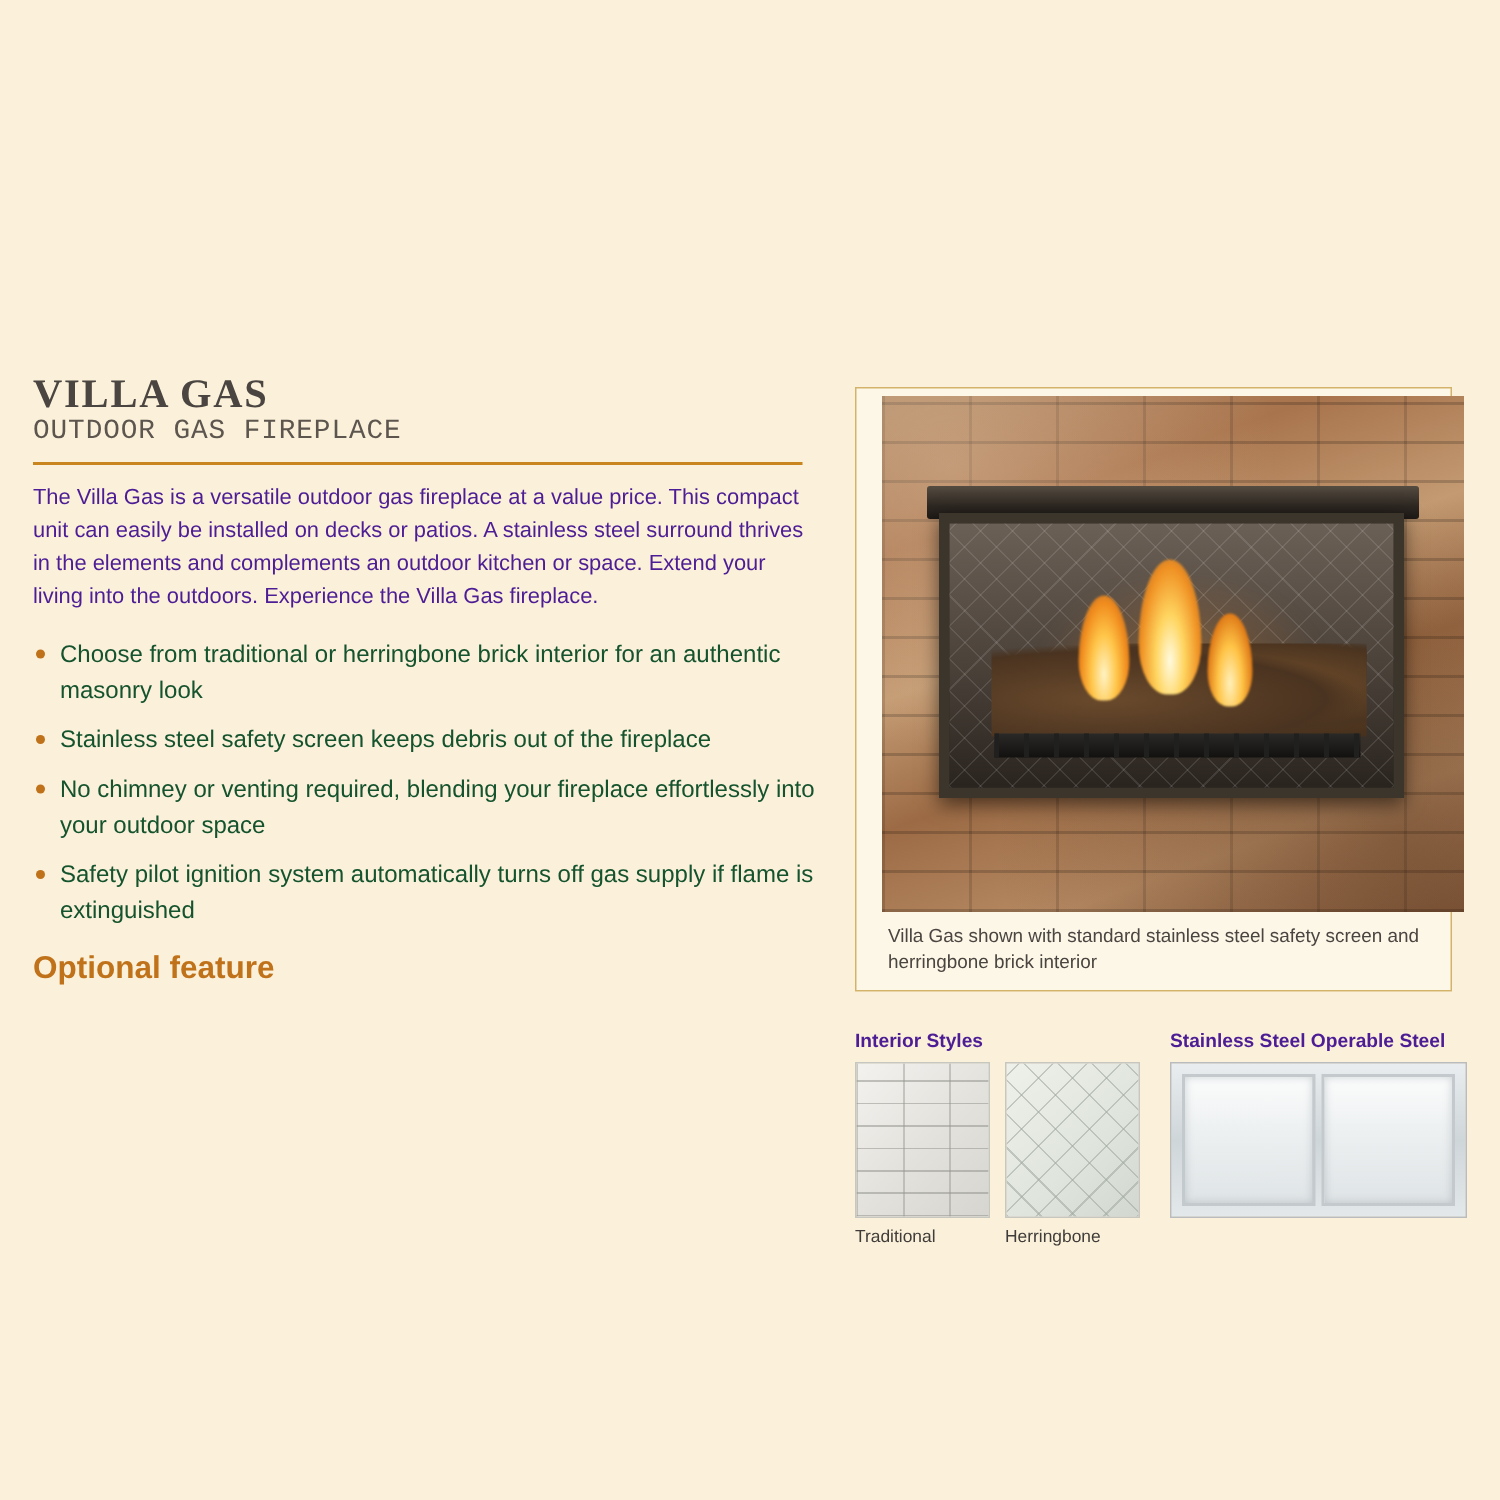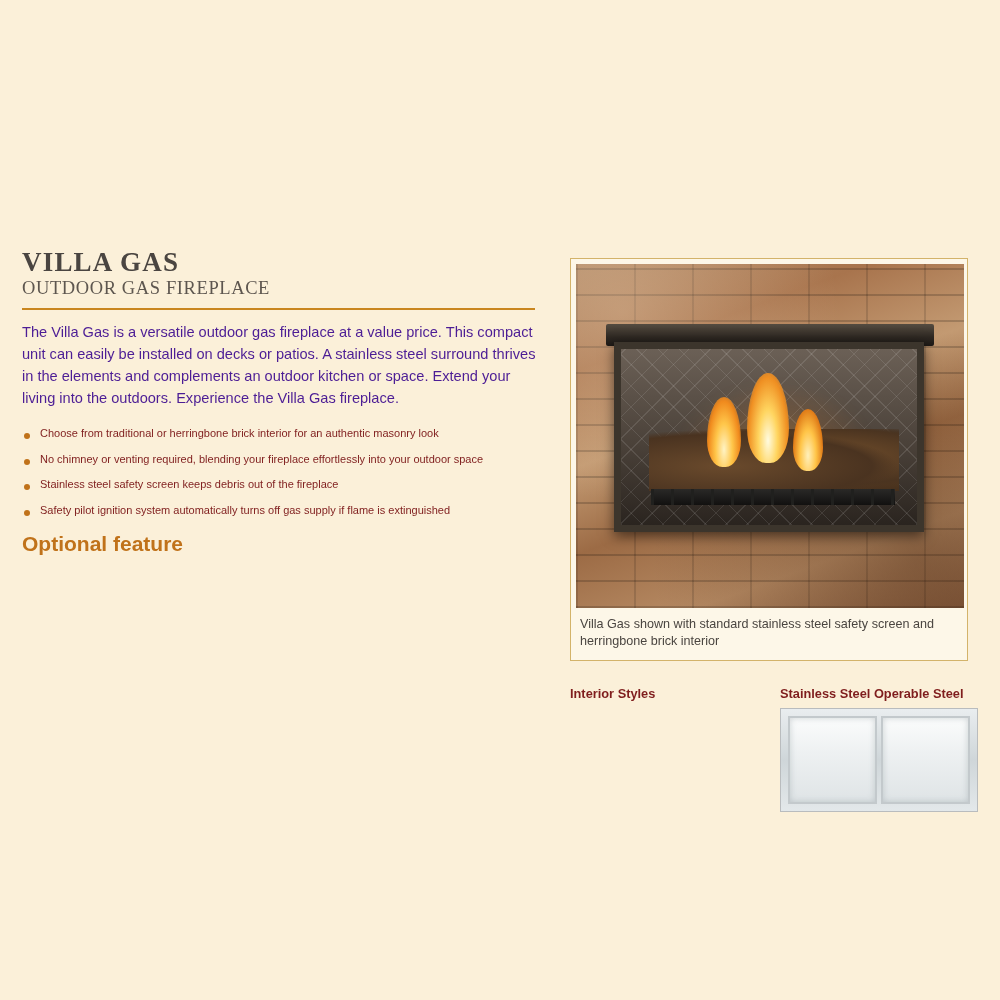--- a/index.html
+++ b/index.html
@@ -30,21 +30,21 @@
   .title {
     font-family: "Liberation Serif", serif;
     font-size: 27px;
     font-weight: bold;
     letter-spacing: 1.2px;
     color: #4a4541;
     margin: 0 0 1px 0;
     line-height: 1.05;
   }
   .subtitle {
-    font-family: Liberation Serif, serif;
+    font-family: Liberation Mono, monospace;
     font-size: 18.5px;
     letter-spacing: 0.6px;
     color: #5d564f;
     margin: 0;
     line-height: 1.2;
     padding-bottom: 5px;
   }
   .rule {
     height: 2px;
     background: #c9861f;
@@ -60,23 +60,23 @@
   }
   ul.features {
     list-style: none;
     margin: 0;
     padding: 0;
   }
   ul.features li {
     position: relative;
     padding-left: 18px;
     margin-bottom: 9px;
-    font-size: 11px;
+    font-size: 16px;
     line-height: 1.5;
-    color: #7f1d1d;
+    color: #14532d;
   }
   ul.features li::before {
     content: "";
     position: absolute;
     left: 2px;
     top: 8px;
     width: 6px;
     height: 6px;
     border-radius: 50%;
     background: #c0721a;
@@ -91,21 +91,21 @@
   
   .right-col {
     position: absolute;
     left: 570px;
     top: 258px;
     width: 408px;
   }
   .hero-box {
     border: 1px solid #d3b36a;
     background: #fdf7e8;
-    padding: 5px 5px 3px 5px;
+    padding: 5px 5px 3px 17px;
     width: 398px;
     box-sizing: border-box;
   }
   .hero-img {
     width: 388px;
     height: 344px;
     position: relative;
     overflow: hidden;
     background: #6e5947;
   }
@@ -211,21 +211,21 @@
   
   .swatch-row {
     position: absolute;
     left: 570px;
     top: 686px;
     width: 410px;
   }
   .swatch-head {
     font-size: 12.8px;
     font-weight: bold;
-    color: #7f1d1d;
+    color: #4c1d95;
     margin-bottom: 7px;
   }
   .group-interior { position: absolute; left: 0; top: 0; }
   .group-doors { position: absolute; left: 210px; top: 0; }
   .tiles { display: flex; gap: 10px; }
   .tile-wrap { width: 90px; }
   .tile {
     width: 90px;
     height: 104px;
     border: 1px solid #c7c7c2;
@@ -284,22 +284,22 @@
 <div class="page">
 
   <div class="left-col">
     <h1 class="title">VILLA GAS</h1>
     <div class="subtitle">OUTDOOR GAS FIREPLACE</div>
     <div class="rule"></div>
     <p class="intro">The Villa Gas is a versatile outdoor gas fireplace at a value price. This compact unit can easily be installed on decks or patios. A stainless steel surround thrives in the elements and complements an outdoor kitchen or space. Extend your living into the outdoors. Experience the Villa Gas fireplace.</p>
 
     <ul class="features">
       <li>Choose from traditional or herringbone brick interior for an authentic masonry look</li>
+      <li>Stainless steel safety screen keeps debris out of the fireplace</li>
       <li>No chimney or venting required, blending your fireplace effortlessly into your outdoor space</li>
-      <li>Stainless steel safety screen keeps debris out of the fireplace</li>
       <li>Safety pilot ignition system automatically turns off gas supply if flame is extinguished</li>
     </ul>
 
     <div class="optional-heading">Optional feature</div>
   </div>
 
   <div class="right-col">
     <div class="hero-box">
       <div class="hero-img">
         <div class="stone"></div>
@@ -315,20 +315,30 @@
         </div>
       </div>
       <div class="hero-caption">Villa Gas shown with standard stainless steel safety screen and herringbone brick interior</div>
     </div>
   </div>
 
   <div class="swatch-row">
 
     <div class="group-interior">
       <div class="swatch-head">Interior Styles</div>
+      <div class="tiles">
+        <div class="tile-wrap">
+          <div class="tile traditional"></div>
+          <div class="tile-label">Traditional</div>
+        </div>
+        <div class="tile-wrap">
+          <div class="tile herringbone"></div>
+          <div class="tile-label">Herringbone</div>
+        </div>
+      </div>
     </div>
 
     <div class="group-doors">
       <div class="swatch-head">Stainless Steel Operable Steel</div>
       <div class="doors">
         <div class="door-pair">
           <div class="door"></div>
           <div class="door"></div>
         </div>
       </div>

